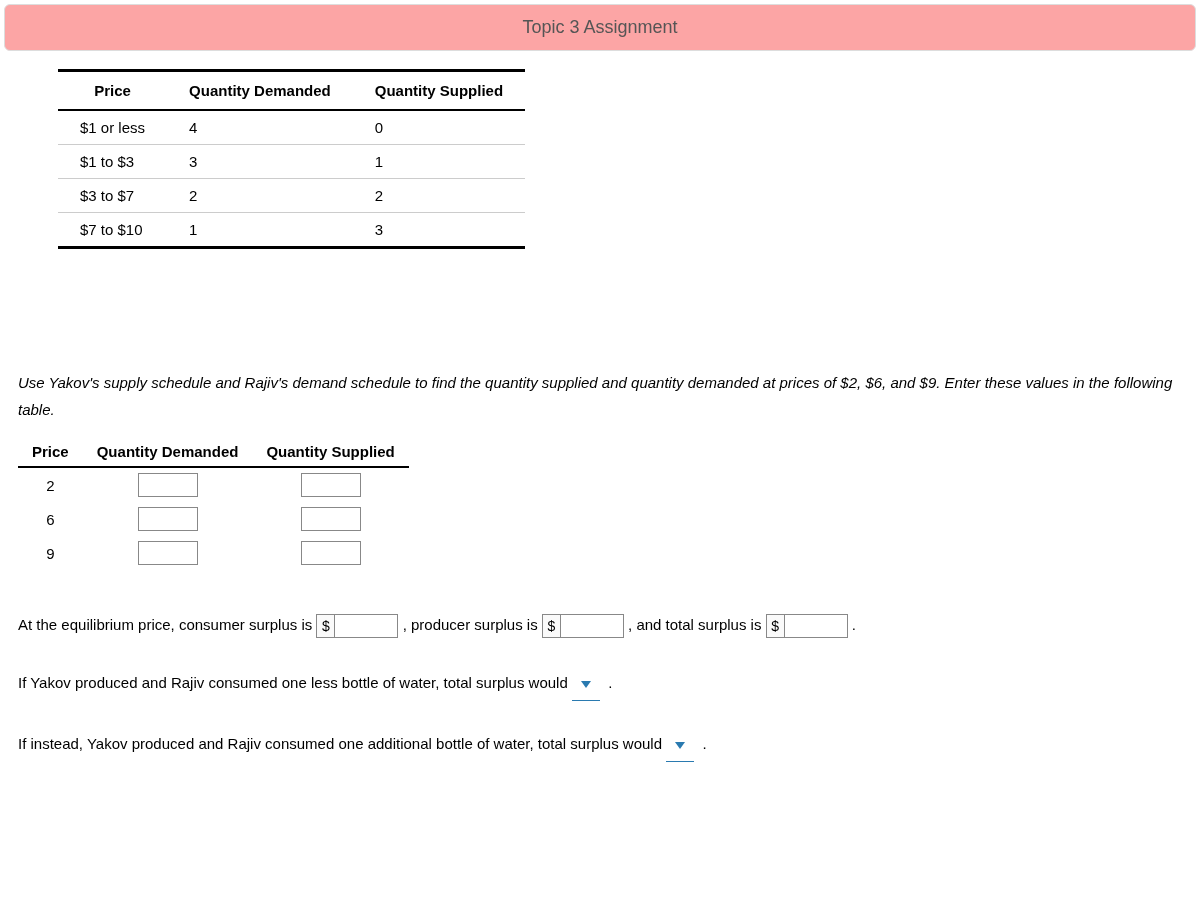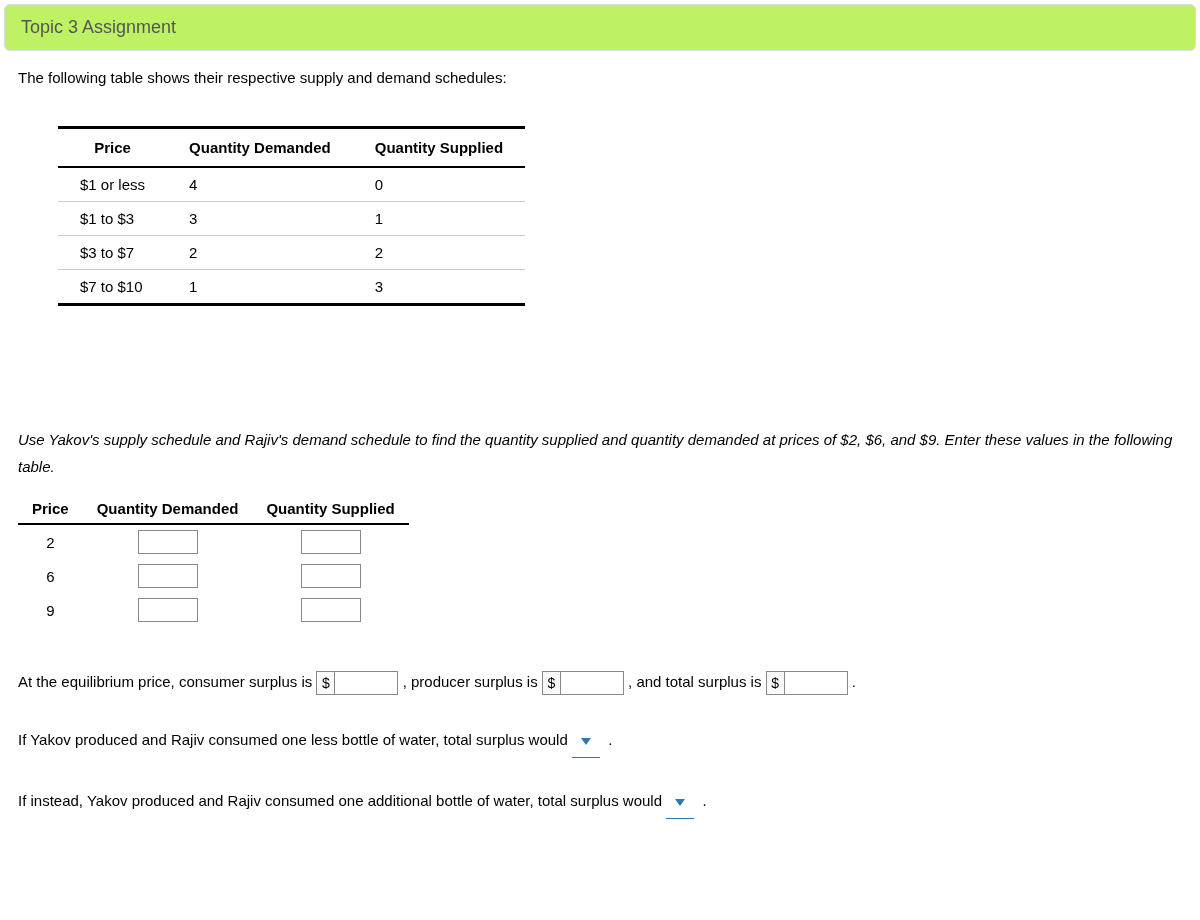--- a/index.html
+++ b/index.html
@@ -10,21 +10,22 @@
       background: #fff;
       padding: 0;
     }
     .header-bar {
       border: 1px solid #ddd;
       border-radius: 6px;
       padding: 12px 16px;
       margin: 4px;
       font-size: 18px;
       color: #555;
-      background: #bef264;
+      background: #fca5a5;
+      text-align: center;
     }
     .content {
       padding: 14px 18px;
     }
     .intro { margin-bottom: 40px; }
     .table1-wrap { margin-left: 40px; margin-bottom: 120px; }
     .table1 { border-collapse: collapse; }
     .table1 th {
       font-weight: bold;
       padding: 10px 22px;
@@ -99,21 +100,20 @@
   </style>
 </head>
 <body>
 
 <div class="header-bar">
   <span>Topic 3 Assignment</span>
 </div>
 
 <div class="content">
 
-  <p class="intro">The following table shows their respective supply and demand schedules:</p>
 
   <div class="table1-wrap">
     <table class="table1">
       <thead>
         <tr>
           <th>Price</th>
           <th>Quantity Demanded</th>
           <th>Quantity Supplied</th>
         </tr>
       </thead>

